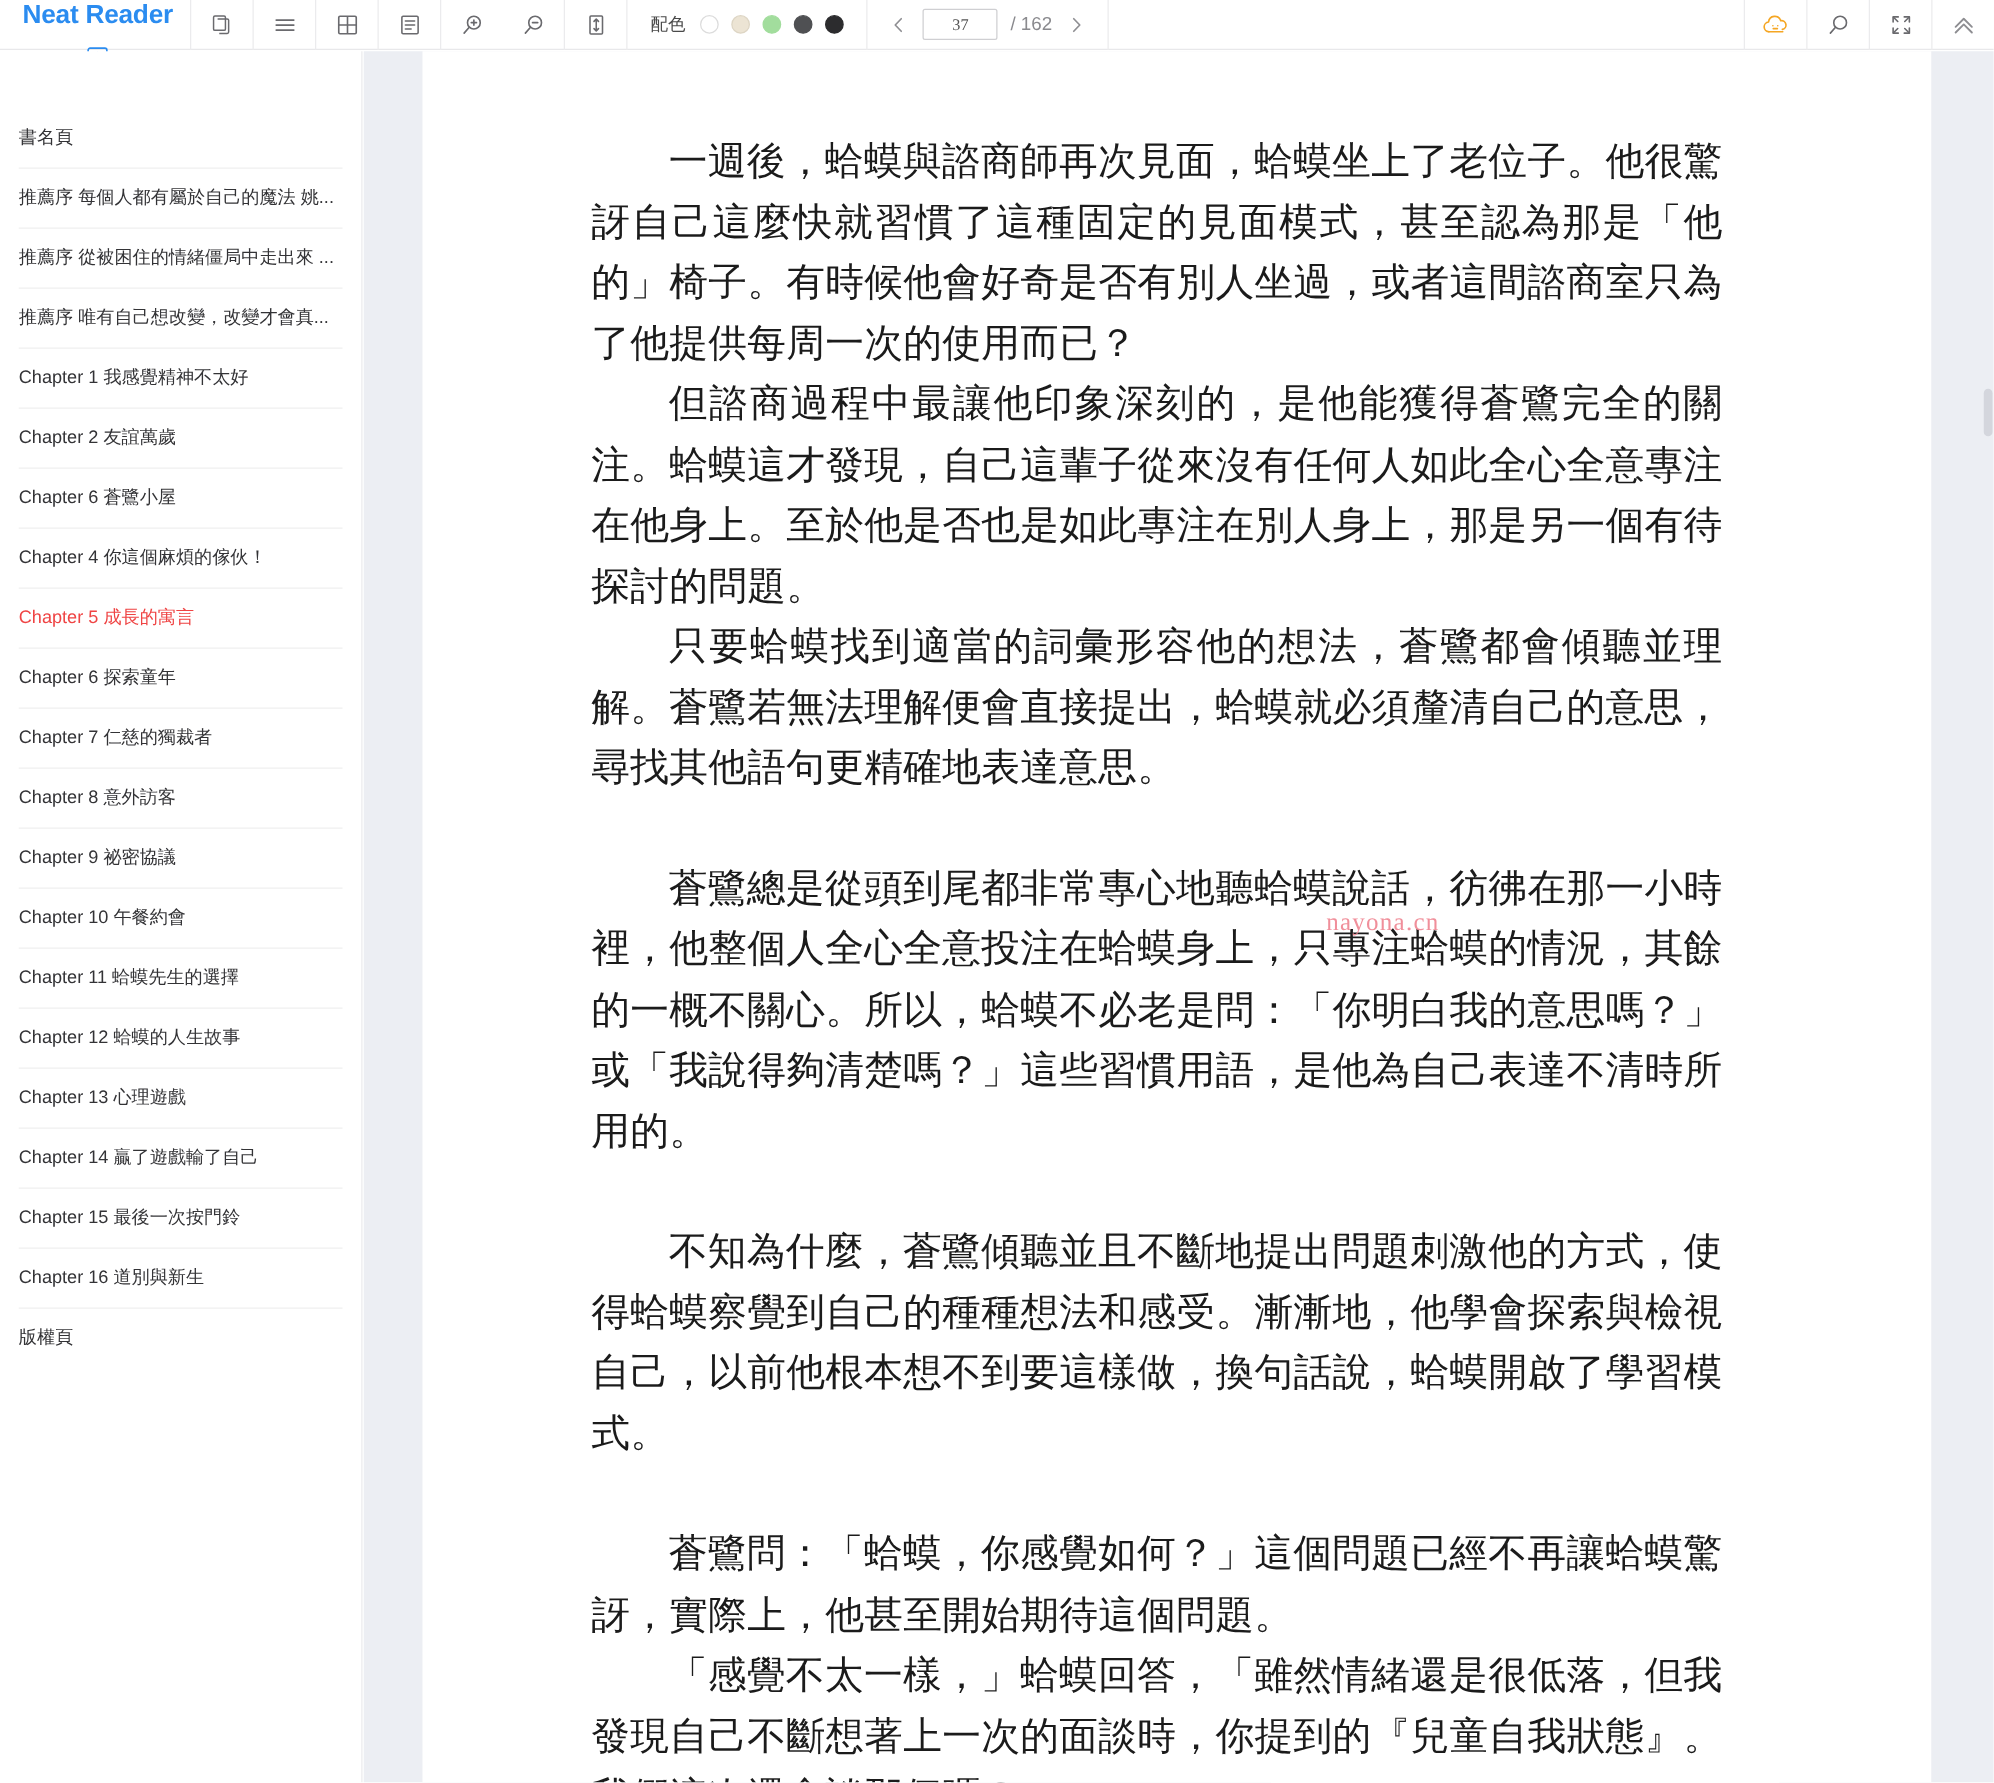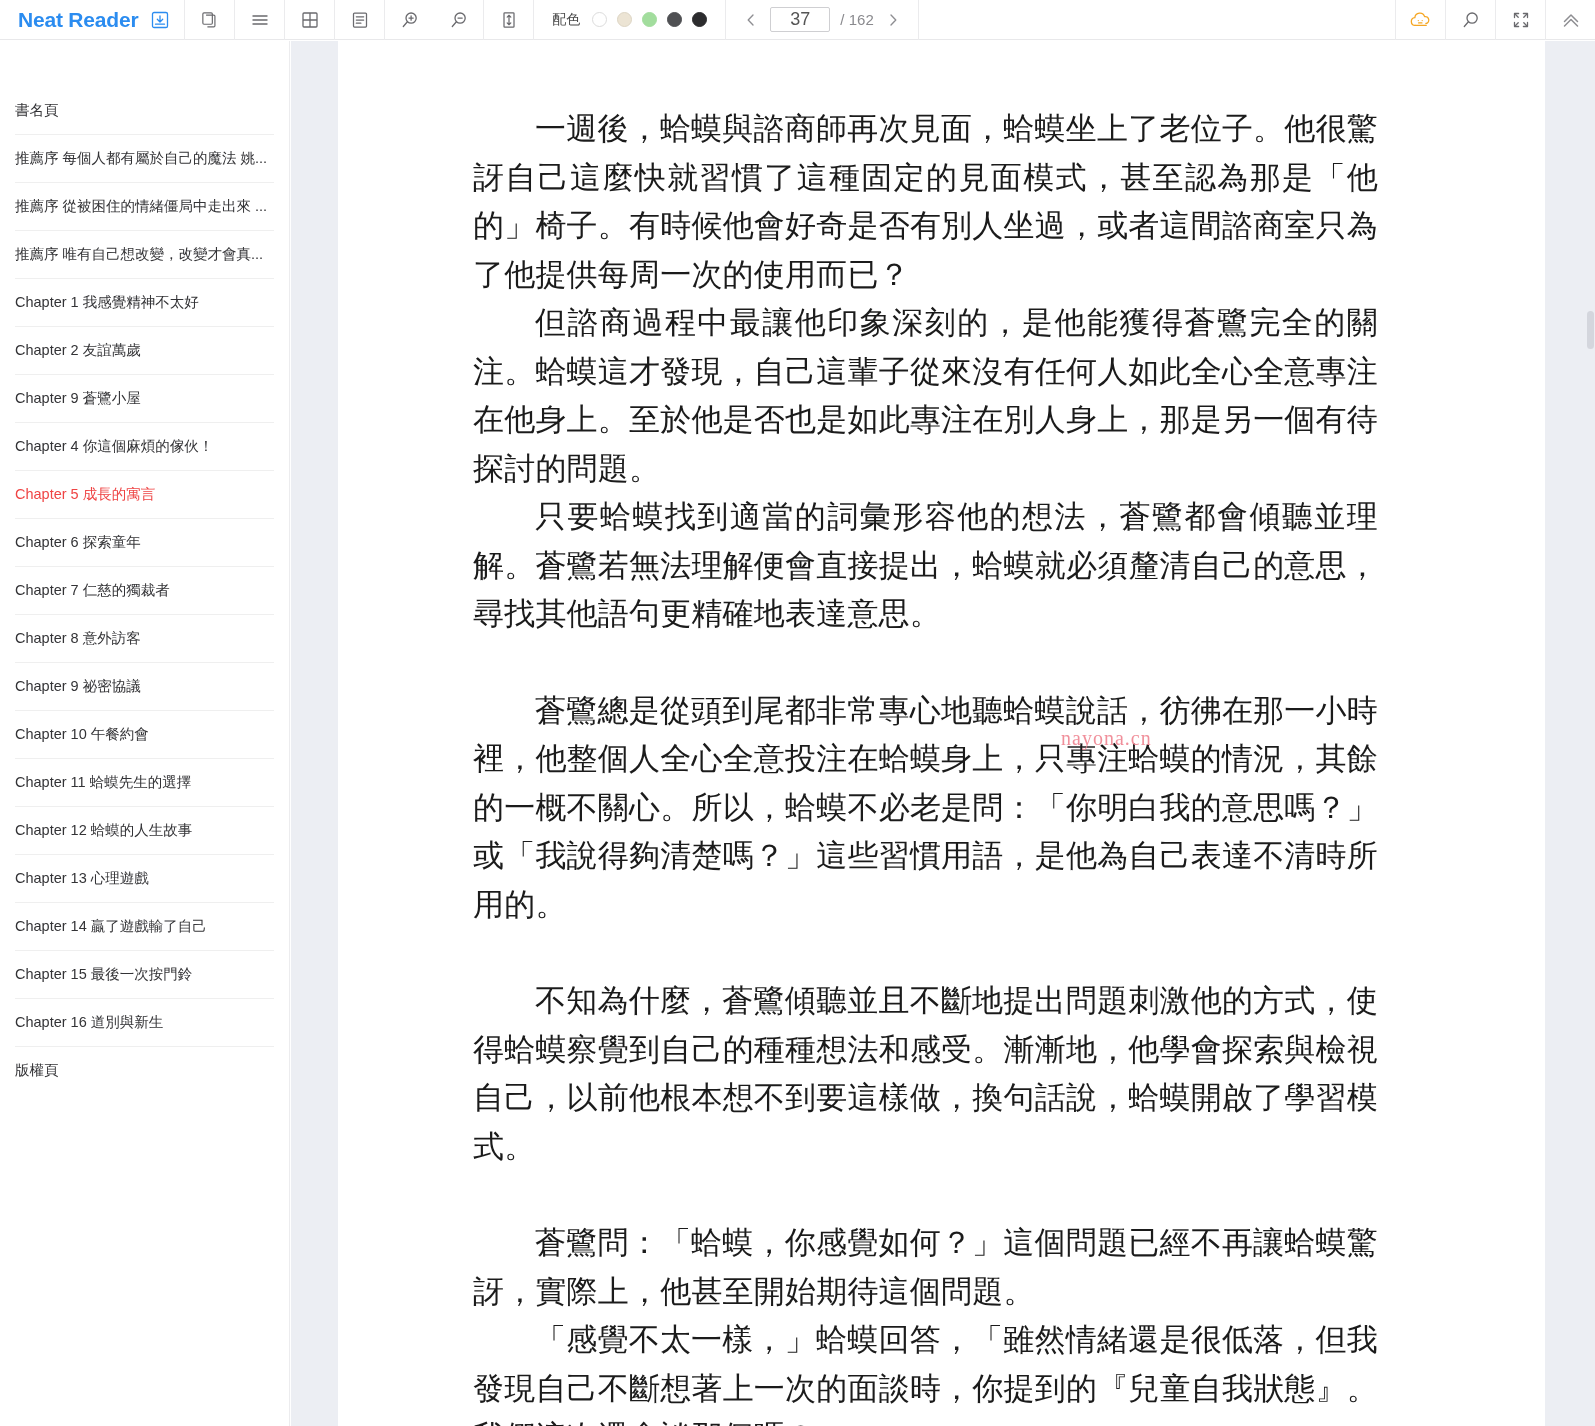--- a/index.html
+++ b/index.html
@@ -28,20 +28,21 @@
     border-bottom: 1px solid #e8e8ea;
     display: flex;
     align-items: center;
   }
   .brand {
     display: flex;
     align-items: center;
     height: 40px;
     padding: 0 14px 0 18px;
     gap: 12px;
+    flex-direction: column;
   }
   .brand-name {
     color: #2b8cf0;
     font-size: 21px;
     font-weight: bold;
     letter-spacing: -0.2px;
     white-space: nowrap;
   }
   .tb-sep {
     width: 1px;
@@ -91,23 +92,23 @@
     display: flex; align-items: center; justify-content: center;
     cursor: pointer;
   }
   .pg-input {
     width: 60px;
     height: 25px;
     border: 1px solid #cfcfd2;
     border-radius: 2px;
     background: #fff;
     text-align: center;
-    font-size: 18px;
+    font-size: 13px;
     color: #555;
-    font-family: Liberation Sans, sans-serif;
+    font-family: Liberation Serif, serif;
     outline: none;
     padding: 0;
   }
   .pg-total {
     font-size: 15px;
     color: #8a8a8e;
     white-space: nowrap;
   }
   .tb-spacer { flex: 1 1 auto; height: 40px; }
 
@@ -359,21 +360,21 @@
   </div>
 
   <div class="sidebar">
     <div id="toc-list">
         <div class="toc-item">書名頁</div>
         <div class="toc-item">推薦序 每個人都有屬於自己的魔法 姚...</div>
         <div class="toc-item">推薦序 從被困住的情緒僵局中走出來 ...</div>
         <div class="toc-item">推薦序 唯有自己想改變，改變才會真...</div>
         <div class="toc-item">Chapter 1 我感覺精神不太好</div>
         <div class="toc-item">Chapter 2 友誼萬歲</div>
-        <div class="toc-item">Chapter 9 蒼鷺小屋</div>
+        <div class="toc-item">Chapter 6 蒼鷺小屋</div>
         <div class="toc-item">Chapter 4 你這個麻煩的傢伙！</div>
         <div class="toc-item active">Chapter 5 成長的寓言</div>
         <div class="toc-item">Chapter 6 探索童年</div>
         <div class="toc-item">Chapter 7 仁慈的獨裁者</div>
         <div class="toc-item">Chapter 8 意外訪客</div>
         <div class="toc-item">Chapter 9 祕密協議</div>
         <div class="toc-item">Chapter 10 午餐約會</div>
         <div class="toc-item">Chapter 11 蛤蟆先生的選擇</div>
         <div class="toc-item">Chapter 12 蛤蟆的人生故事</div>
         <div class="toc-item">Chapter 13 心理遊戲</div>

